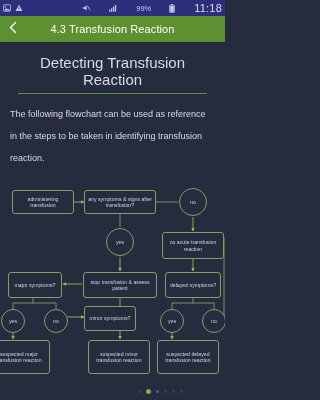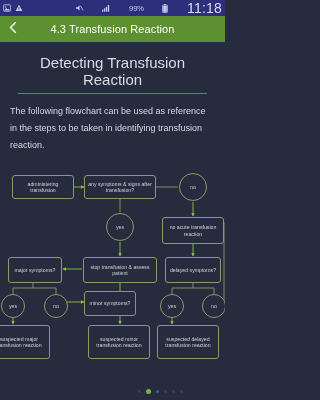--- a/index.html
+++ b/index.html
@@ -16,21 +16,21 @@
     background: #2d2f7a;
     display: flex; align-items: center;
     padding: 0 3px;
     color: #c9ccf0;
     font-size: 8px;
     position: relative;
   }
   .sb-left { display: flex; align-items: center; gap: 4px; }
   .sb-right { margin-left: auto; display: flex; align-items: center; gap: 18px; }
   .sb-icon { display: inline-flex; align-items: center; }
-  .sb-time { font-size: 14px; color: #dcdef5; letter-spacing: .2px; padding-left:1px;}
+  .sb-time { font-size: 11px; color: #dcdef5; letter-spacing: .2px; padding-left:1px;}
   .sb-batt { font-size: 7.5px; color: #c9ccf0; }
 
   
   .appbar {
     height: 26px; width: 100%;
     background: #5d9030;
     display: flex; align-items: center;
     position: relative;
   }
   .back-btn {
@@ -57,21 +57,21 @@
     margin-bottom: 5px;
   }
   .rule {
     height: 1px;
     background: #5d9030;
     margin: 0 8px 9px 8px;
   }
   .intro {
     color: #d7d9e4;
     font-size: 9px;
-    line-height: 17px;
+    line-height: 22px;
     margin-bottom: 10px;
   }
 
   
   .flow {
     position: relative;
     width: 225px; height: 235px;
     margin-left: -10px;
   }
   .flow svg { position: absolute; top: 0; left: 0; }

